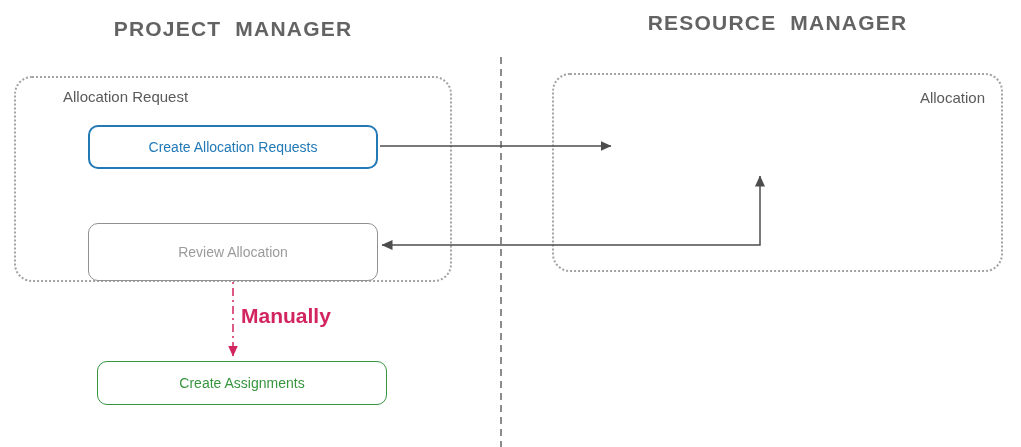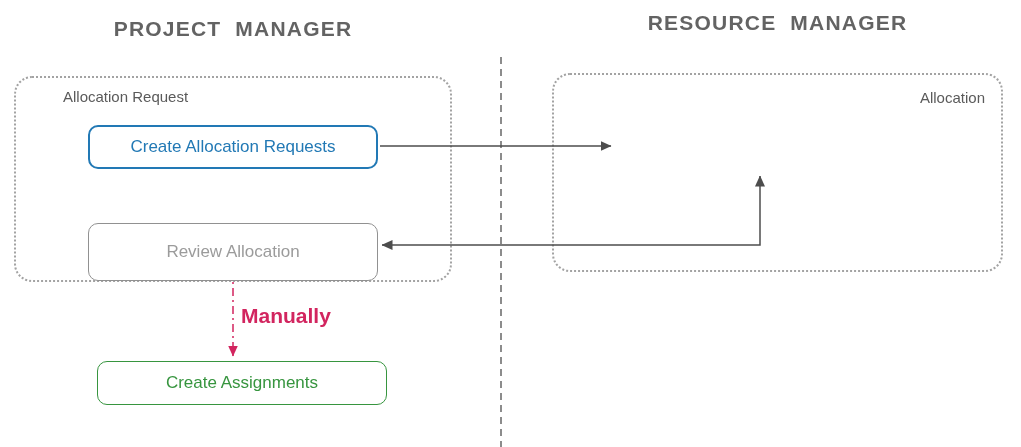--- a/index.html
+++ b/index.html
@@ -34,21 +34,21 @@
   }
   .group.left-group{left:14px;top:76px;width:434px;height:202px;}
   .group.right-group{left:552px;top:73px;width:447px;height:195px;}
   .group-label{
     position:absolute;font-size:15px;color:var(--label-gray);white-space:nowrap;
   }
   .group-label.tl{left:1px;top:10px;margin-left:46px;}
   .group-label.tr{right:16px;top:14px;}
   .node{
     position:absolute;display:flex;align-items:center;justify-content:center;
-    background:#fff;border-radius:10px;font-size:17px;white-space:nowrap;z-index:3;
+    background:#fff;border-radius:10px;font-size:14px;white-space:nowrap;z-index:3;
     box-sizing:border-box;
   }
   .node.blue{left:88px;top:125px;width:290px;height:44px;border:2px solid var(--accent-blue);color:var(--accent-blue);}
   .node.gray-1{left:613px;top:124px;width:292px;height:47px;border:1.5px solid var(--node-gray-border);color:var(--node-gray-text);}
   .node.gray-2{left:88px;top:223px;width:290px;height:58px;border:1.5px solid var(--node-gray-border);color:var(--node-gray-text);}
   .node.green{left:88px;top:361px;width:290px;height:44px;border:1.5px solid var(--accent-green);color:var(--accent-green);margin-left:9px;}
   .arrows{position:absolute;left:0;top:0;width:1021px;height:447px;z-index:2;}
   .edge-label{
     position:absolute;left:241px;top:304px;font-size:21px;color:var(--accent-pink);z-index:4;white-space:nowrap;font-weight:bold;
   }

